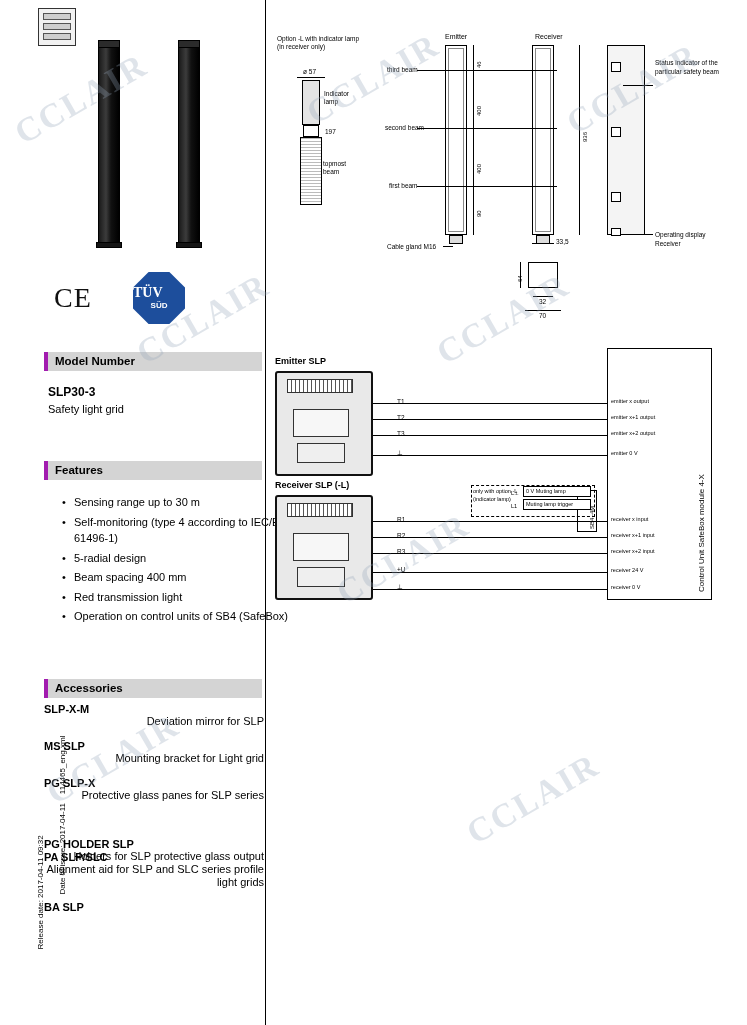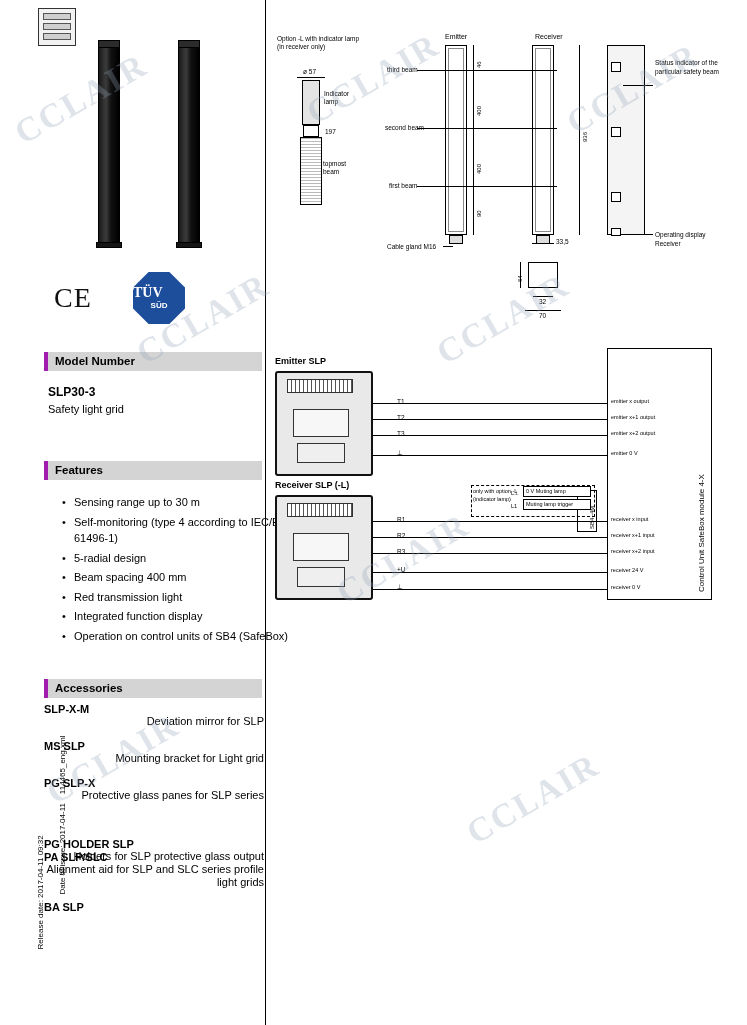--- a/index.html
+++ b/index.html
@@ -311,21 +311,20 @@
     <div class="lc-text bold" style="top:385px; font-size:12px;">SLP30-3</div>
     <div class="lc-text" style="top:403px;">Safety light grid</div>
 
     <div class="sec-head" style="top:461px">Features</div>
     <ul class="features">
       <li>Sensing range up to 30 m</li>
       <li>Self-monitoring (type 4 according to IEC/EN 61496-1)</li>
       <li>5-radial design</li>
       <li>Beam spacing 400 mm</li>
       <li>Red transmission light</li>
-      <li>Integrated function display</li>
       <li>Operation on control units of SB4 (SafeBox)</li>
     </ul>
 
     <div class="sec-head" style="top:679px">Accessories</div>
 
     <div class="acc-item" style="top:703px">
       <div class="t">SLP-X-M</div>
       <div class="d">Deviation mirror for SLP</div>
     </div>
     <div class="acc-item" style="top:777px">

